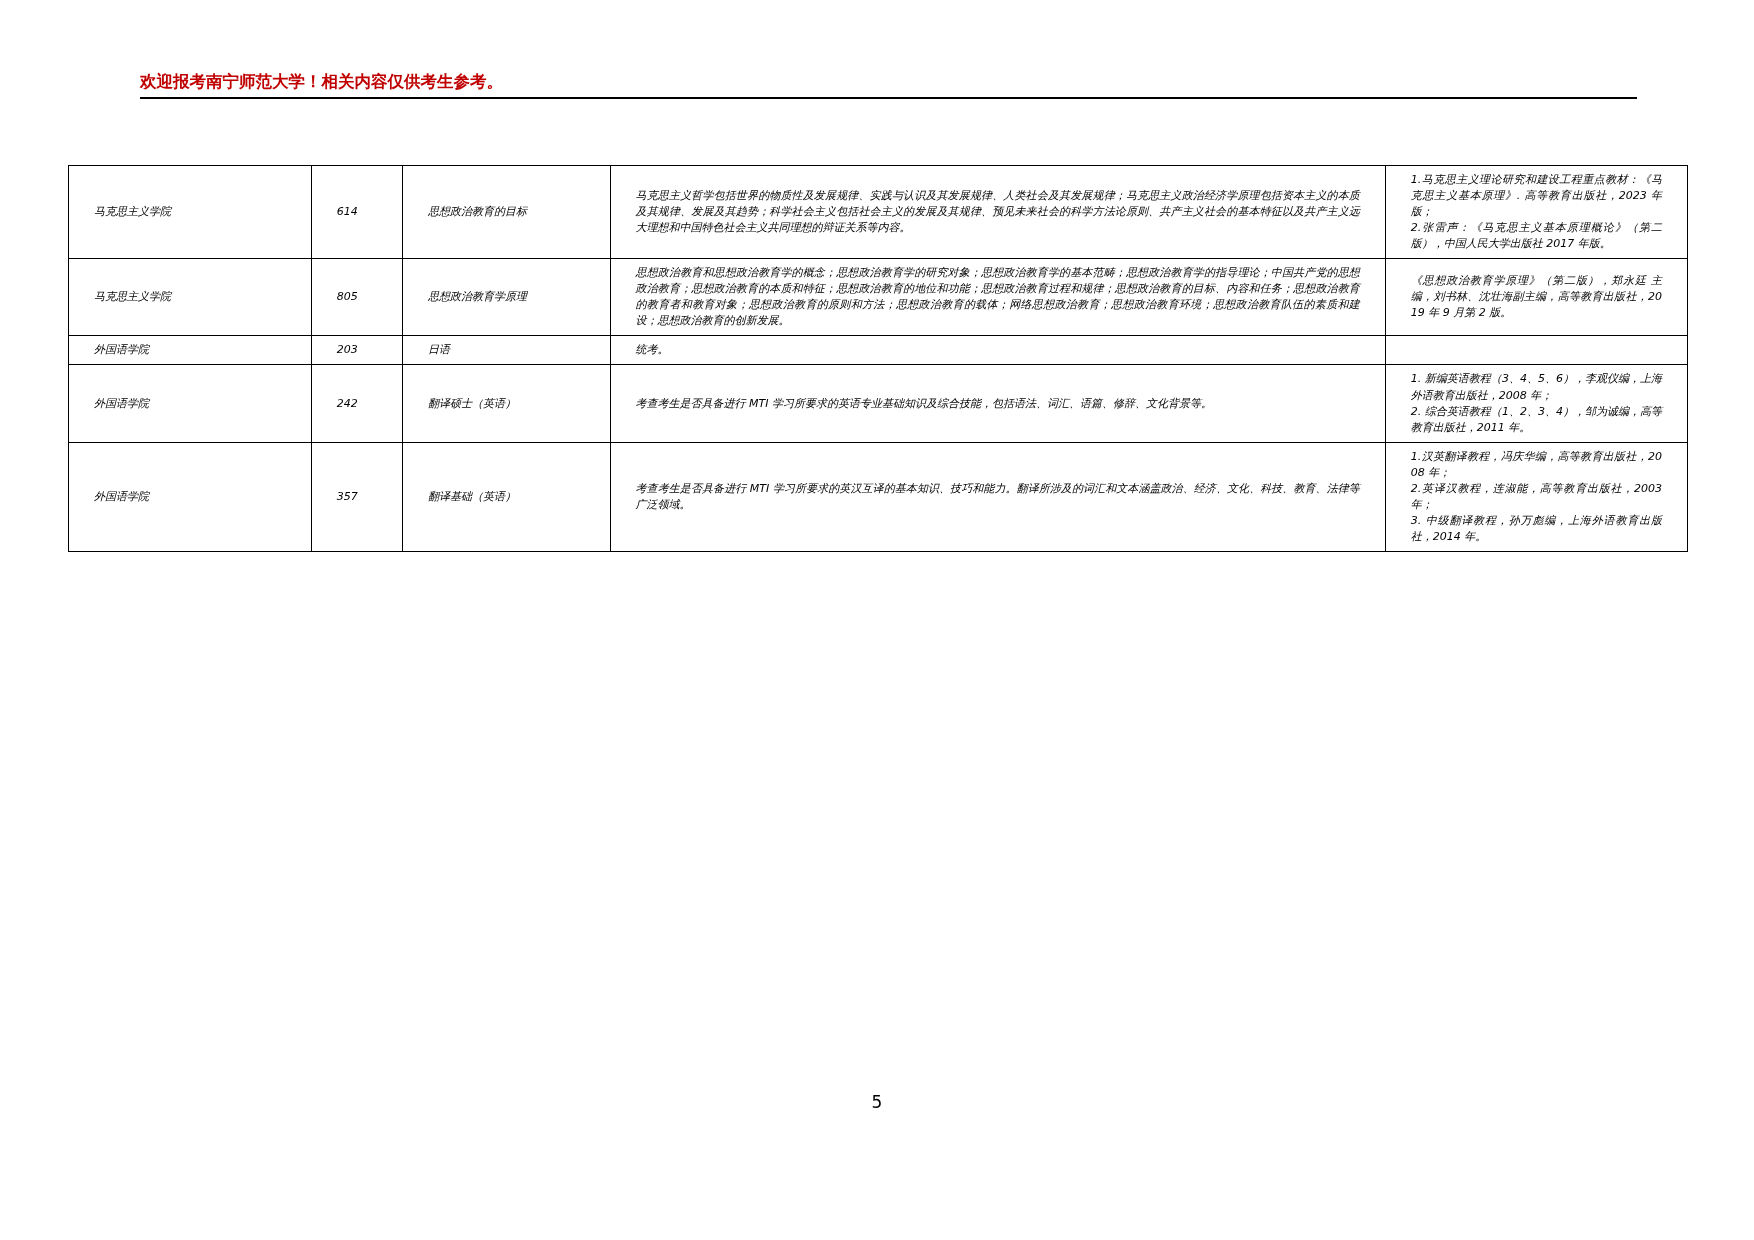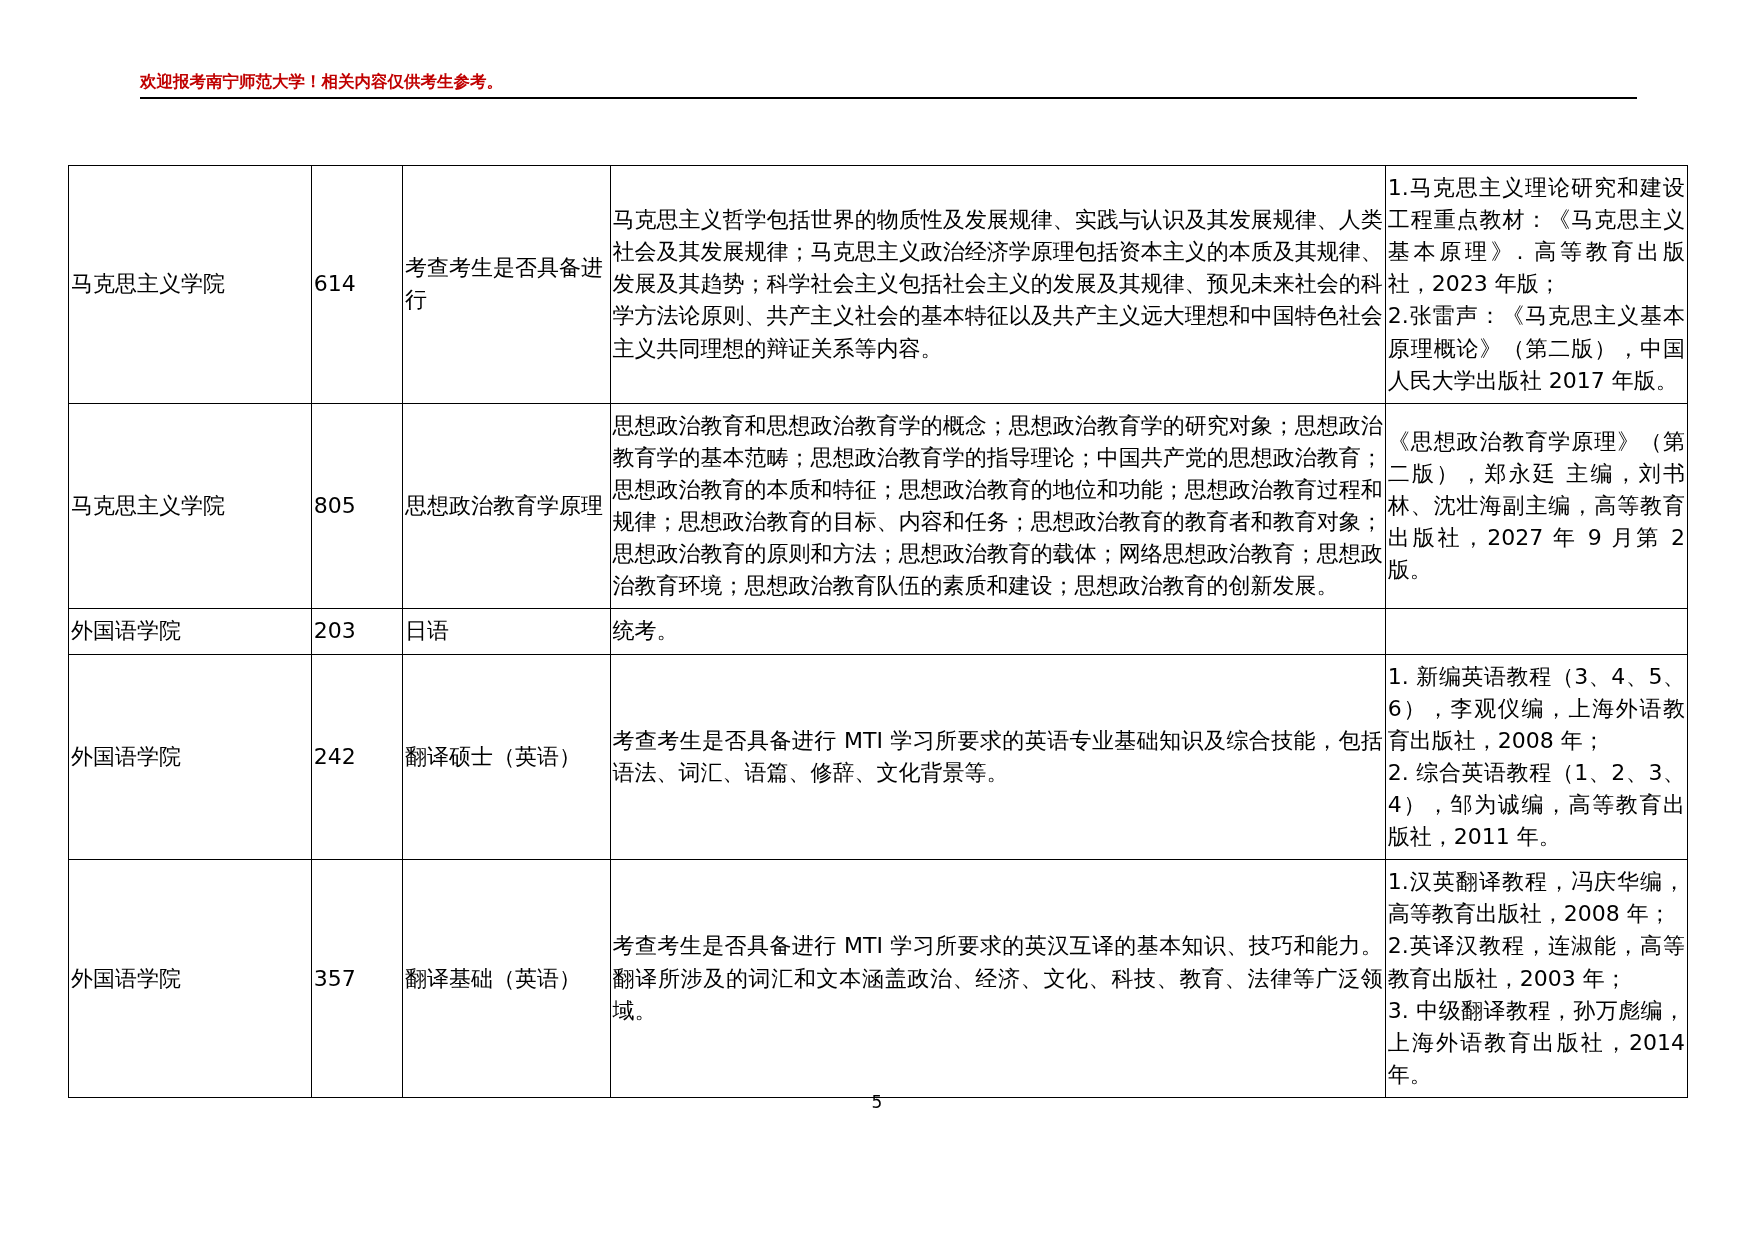--- a/index.html
+++ b/index.html
@@ -52,25 +52,26 @@
     width: 1620px;
   }
   table.main {
     border-collapse: collapse;
     table-layout: fixed;
     width: 1620px;
   }
   table.main td {
     border: 1.6px solid #000000;
     vertical-align: middle;
-    padding: 6px 2px;
-    font-size: 22px;
+    padding: 6px 25px;
+    font-size: 11px;
     line-height: 1.46;
     font-family: "DejaVu Sans", "Liberation Sans", sans-serif;
     word-break: break-all;
+    font-style: italic;
   }
   col.c-college { width: 213px; }
   col.c-code    { width: 80px; }
   col.c-subject { width: 182px; }
   col.c-content { width: 680px; }
   col.c-books   { width: 265px; }
 
   td.college, td.code, td.subject {
     font-size: 17.5px;
   }
@@ -116,33 +117,33 @@
         <col class="c-college">
         <col class="c-code">
         <col class="c-subject">
         <col class="c-content">
         <col class="c-books">
       </colgroup>
       <tbody>
         <tr>
           <td class="college">马克思主义学院</td>
           <td class="code">614</td>
-          <td class="subject">考查考生是否具备进行</td>
+          <td class="subject">思想政治教育的目标</td>
           <td class="content">马克思主义哲学包括世界的物质性及发展规律、实践与认识及其发展规律、人类社会及其发展规律；马克思主义政治经济学原理包括资本主义的本质及其规律、发展及其趋势；科学社会主义包括社会主义的发展及其规律、预见未来社会的科学方法论原则、共产主义社会的基本特征以及共产主义远大理想和中国特色社会主义共同理想的辩证关系等内容。</td>
           <td class="books">
               <div class="p">1.马克思主义理论研究和建设工程重点教材：《马克思主义基本原理》. 高等教育出版社，2023 年版；</div>
               <div class="p">2.张雷声：《马克思主义基本原理概论》（第二版），中国人民大学出版社 2017 年版。</div>
             </td>
         </tr>
         <tr>
           <td class="college">马克思主义学院</td>
           <td class="code">805</td>
           <td class="subject">思想政治教育学原理</td>
           <td class="content">思想政治教育和思想政治教育学的概念；思想政治教育学的研究对象；思想政治教育学的基本范畴；思想政治教育学的指导理论；中国共产党的思想政治教育；思想政治教育的本质和特征；思想政治教育的地位和功能；思想政治教育过程和规律；思想政治教育的目标、内容和任务；思想政治教育的教育者和教育对象；思想政治教育的原则和方法；思想政治教育的载体；网络思想政治教育；思想政治教育环境；思想政治教育队伍的素质和建设；思想政治教育的创新发展。</td>
-          <td class="books">《思想政治教育学原理》（第二版），郑永廷 主编，刘书林、沈壮海副主编，高等教育出版社，2027 年 9 月第 2 版。</td>
+          <td class="books">《思想政治教育学原理》（第二版），郑永廷 主编，刘书林、沈壮海副主编，高等教育出版社，2019 年 9 月第 2 版。</td>
         </tr>
         <tr>
           <td class="college">外国语学院</td>
           <td class="code">203</td>
           <td class="subject">日语</td>
           <td class="content">统考。</td>
           <td class="books"></td>
         </tr>
         <tr>
           <td class="college">外国语学院</td>

